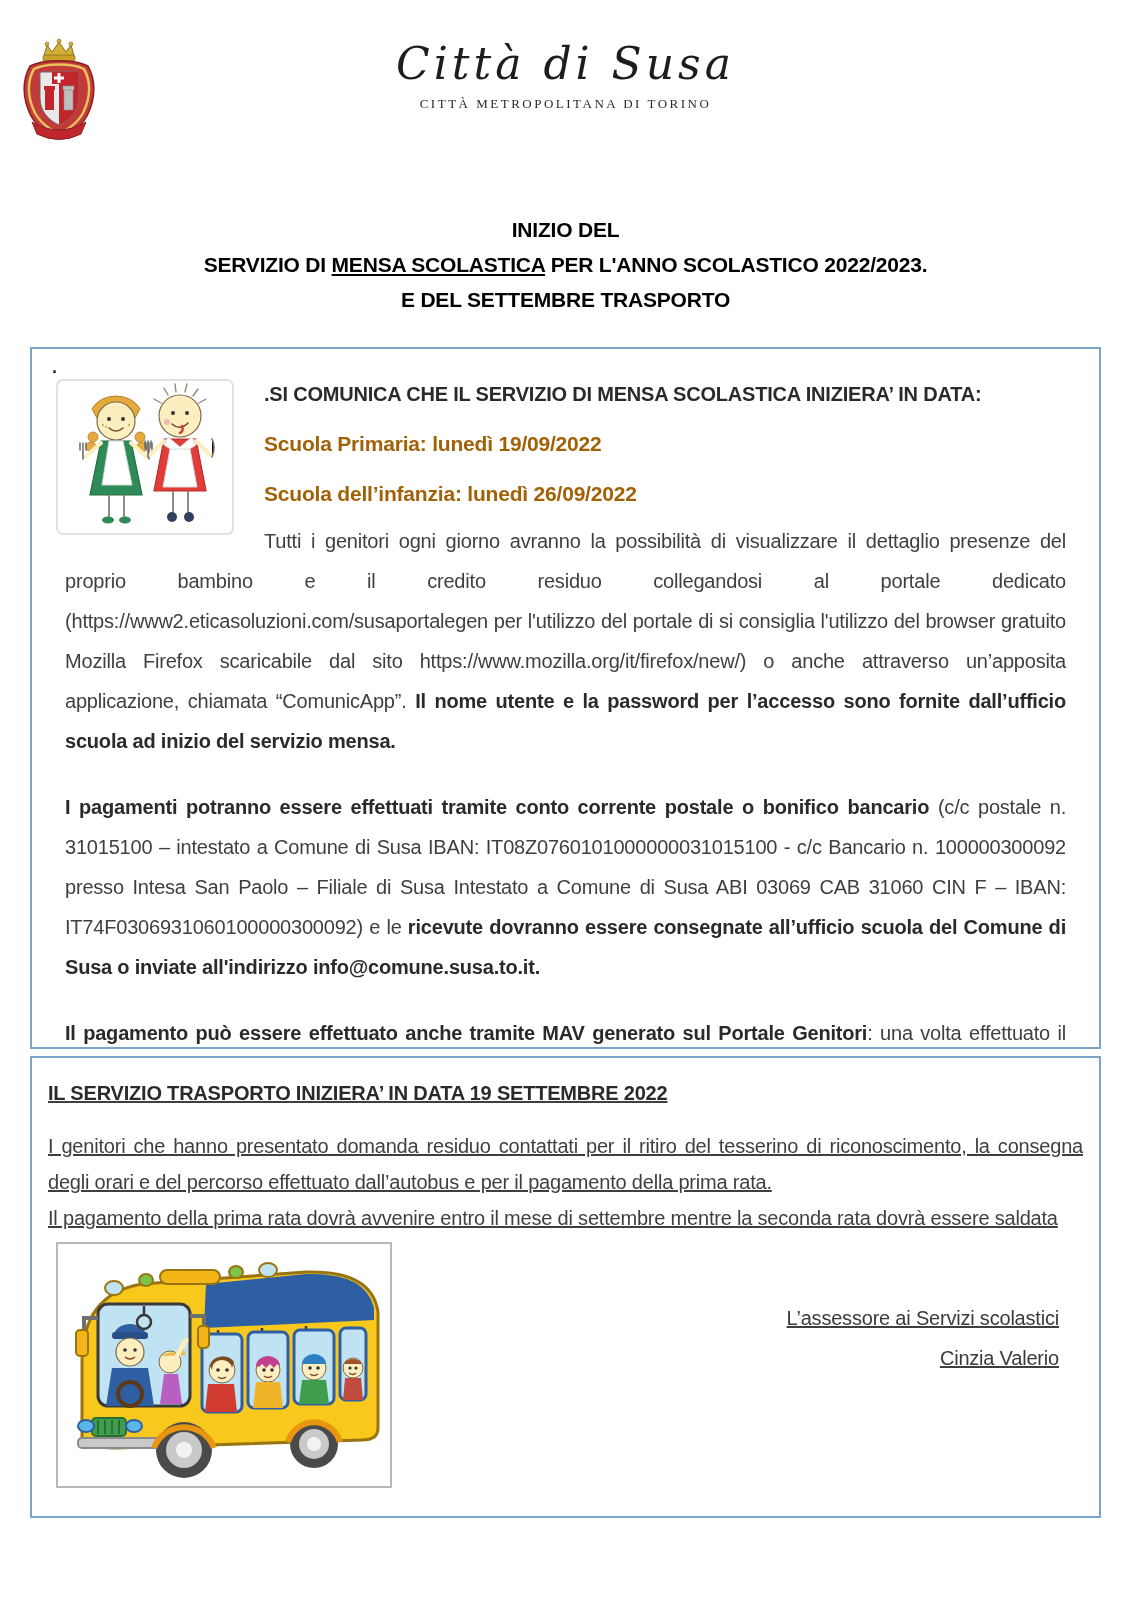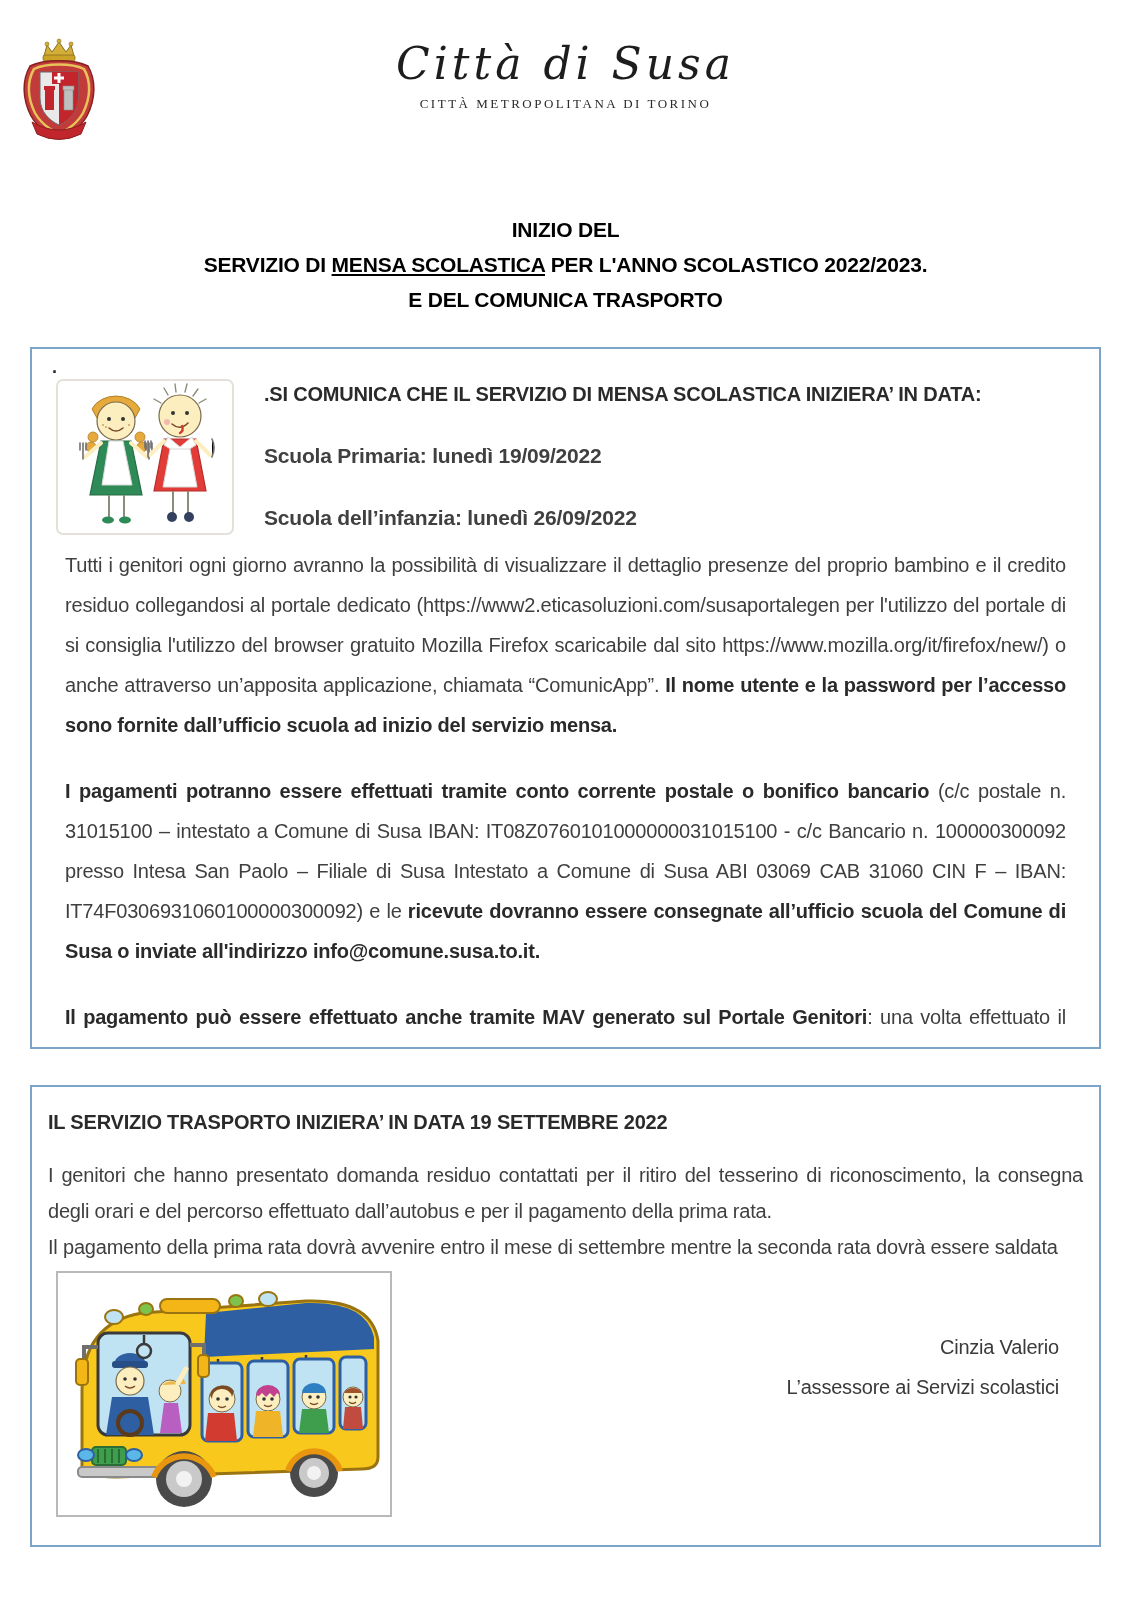--- a/index.html
+++ b/index.html
@@ -35,29 +35,29 @@
   }
   .u{text-decoration:underline;}
   
   .box{
     margin:0 30px;
     border:2px solid #7ba4c9;
     box-sizing:border-box;
     padding:10px 16px 16px 16px;
   }
   .box1{margin-top:30px;height:702px;overflow:hidden;}
-  .box2{margin-top:36px;height:462px;overflow:hidden;}
+  .box2{margin-top:7px;height:462px;overflow:hidden;text-decoration:underline;}
   .dot{font-size:18px;font-weight:bold;line-height:16px;height:18px;margin-left:4px;color:#2a2a2a;}
   .kids{
     float:left;
     width:178px;height:156px;
     margin:2px 30px 10px 8px;
   }
   .b1-heading{margin:4px 0 0 0;font-size:20px;font-weight:bold;color:#2a2a2a;line-height:26px;}
-  .b1-line{margin:36px 0 0 0;font-size:21px;font-weight:bold;color:#404040;line-height:26px;}
+  .b1-line{margin:24px 0 0 0;font-size:21px;font-weight:bold;color:#a16207;line-height:26px;}
   .para{
     margin:17px;
     font-size:20px;line-height:40px;
     text-align:justify;
   }
   .para.m1{margin-top:14px;}
   .para.m2{margin-top:26px;}
   .bold{font-weight:bold;color:#2a2a2a;}
   
   .b2-heading{margin:12px 0 0 0;font-size:20px;font-weight:bold;color:#2a2a2a;line-height:26px;}
@@ -113,21 +113,21 @@
     </svg>
     <div class="city-block">
       <div class="city-title">Città di Susa</div>
       <div class="city-sub">CITTÀ METROPOLITANA DI TORINO</div>
     </div>
   </div>
 
   <div class="doc-title">
     <div>INIZIO DEL</div>
     <div><span>SERVIZIO DI </span><span class="u">MENSA SCOLASTICA</span><span> PER L'ANNO SCOLASTICO 2022/2023.</span></div>
-    <div>E DEL COMUNICA TRASPORTO</div>
+    <div>E DEL SETTEMBRE TRASPORTO</div>
   </div>
 
   <section class="box box1">
     <div class="dot">.</div>
 
     <svg class="kids" viewBox="0 0 178 156" aria-hidden="true">
       <rect x="1" y="1" width="176" height="154" rx="6" fill="#ffffff" stroke="#e4e0da" stroke-width="2"></rect>
 
       <path d="M36,30 a26,21 0 0 1 48,0 l-5,9 a21,15 0 0 0 -38,0 z" fill="#e6a93c" stroke="#b27f22" stroke-width="1"></path>
       <circle cx="60" cy="42" r="19" fill="#fdeec0" stroke="#7a6a4a" stroke-width="1.2"></circle>
@@ -301,19 +301,19 @@
       <circle cx="128" cy="208" r="8" fill="#f2f2f2"></circle>
       <circle cx="258" cy="202" r="24" fill="#4a4a4a"></circle>
       <circle cx="258" cy="202" r="15" fill="#c9c9c9"></circle>
       <circle cx="258" cy="202" r="7" fill="#f2f2f2"></circle>
       <path d="M98,206 a32,32 0 0 1 60,0" fill="none" stroke="#e8960f" stroke-width="6"></path>
       <path d="M232,200 a27,27 0 0 1 52,0" fill="none" stroke="#e8960f" stroke-width="6"></path>
     </svg>
 
 
     <div class="signature">
+      <div>L’assessore ai Servizi scolastici</div>
       <div>Cinzia Valerio</div>
-      <div>L’assessore ai Servizi scolastici</div>
     </div>
     <div class="clear"></div>
   </section>
 
 </div>
 
 </body></html>

